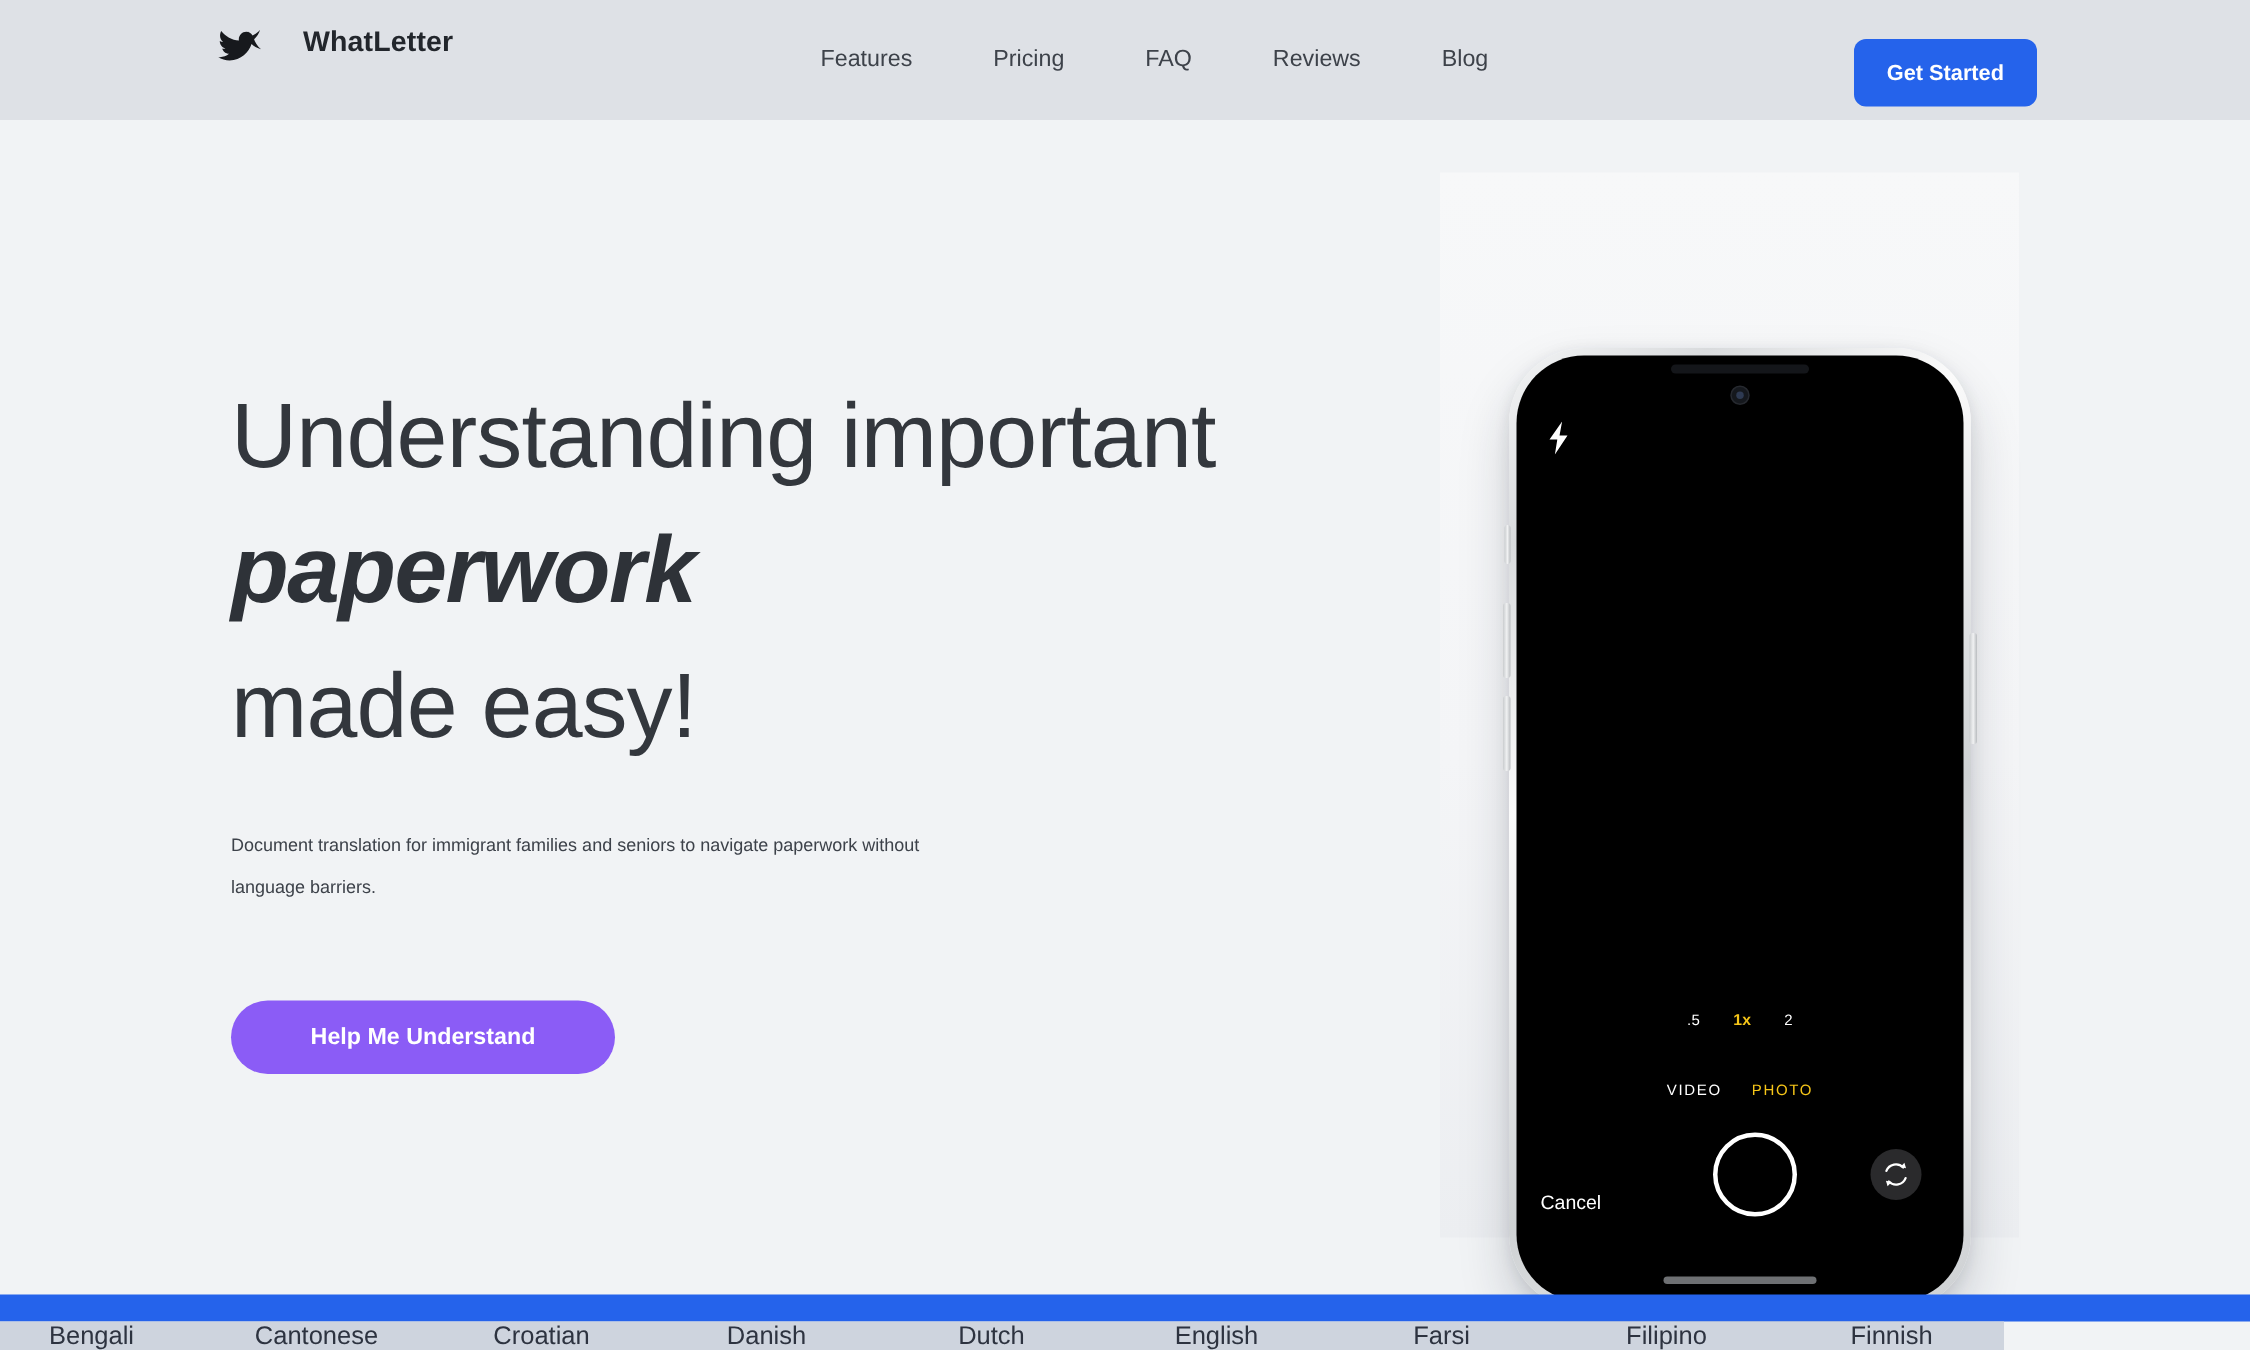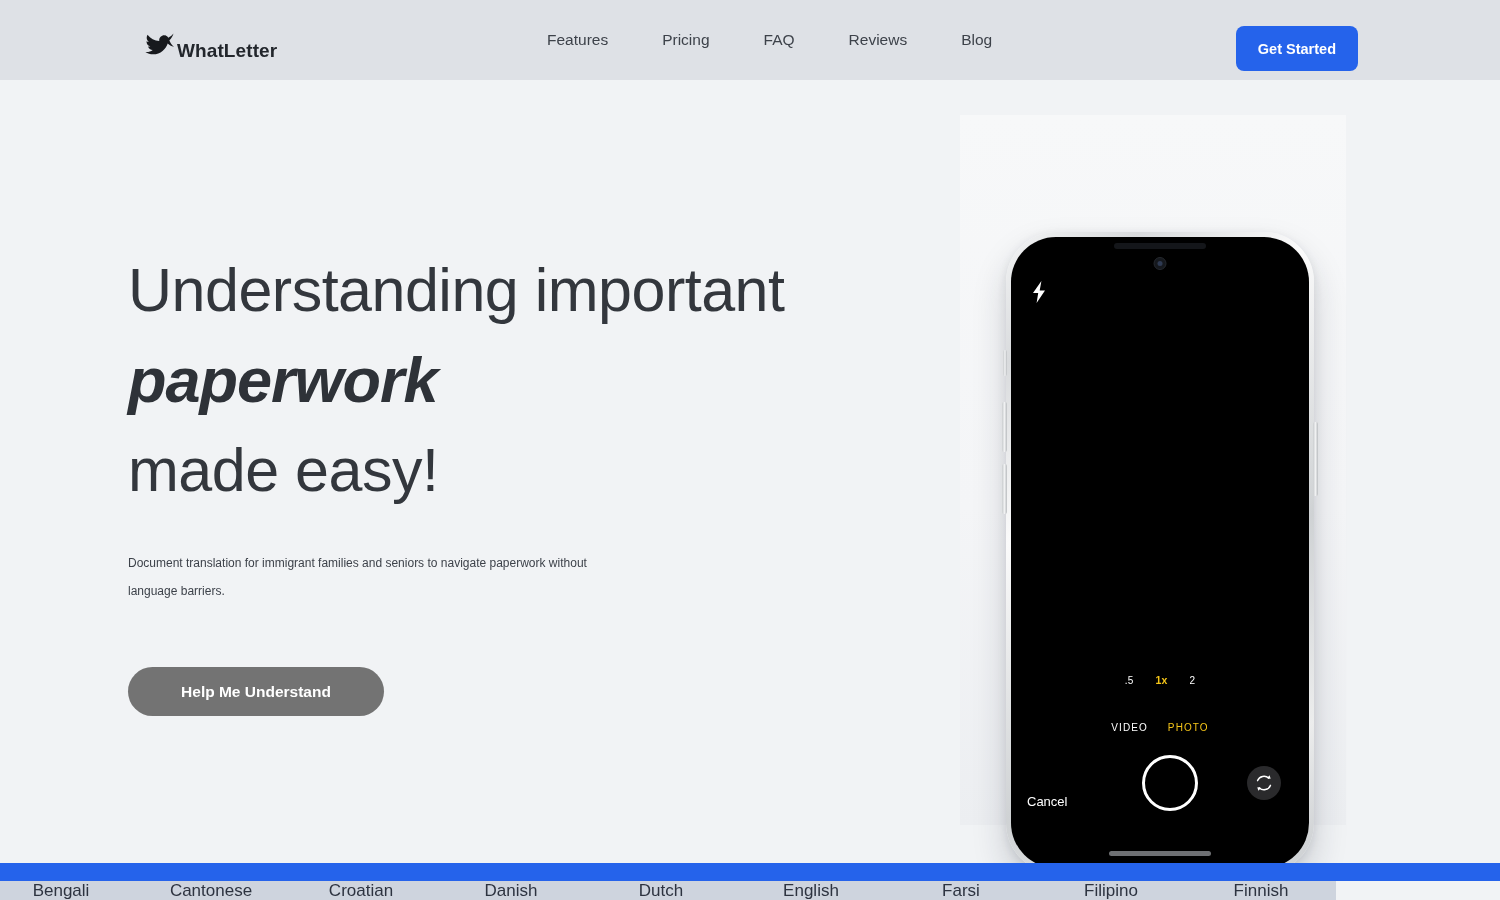--- a/index.html
+++ b/index.html
@@ -25,22 +25,22 @@
     height: 80px;
     background: #dee1e6;
     display: flex;
     align-items: center;
   }
 
   .brand {
     position: absolute;
     left: 142px;
     display: flex;
-    align-items: flex-end;
-    gap: 1px;
+    align-items: flex-start;
+    gap: 26px;
     height: 44px;
   }
   .brand-logo { width: 34px; height: 30px; display: block; }
   .brand-name {
     font-size: 19px;
     font-weight: bold;
     color: #22262c;
     letter-spacing: .1px;
   }
 
@@ -80,21 +80,21 @@
   .hero {
     position: absolute;
     top: 80px; left: 0;
     width: 1500px;
     height: 783px;
     background: #f1f3f5;
   }
 
   .hero-copy {
     position: absolute;
-    left: 128px;
+    left: 154px;
     top: 165px;
     width: 760px;
   }
 
   .hero-title {
     font-weight: normal;
     font-size: 61px;
     line-height: 90px;
     color: #33373d;
     letter-spacing: -0.5px;
@@ -112,21 +112,21 @@
   .hero-sub {
     margin-top: 34px;
     font-size: 12px;
     line-height: 28px;
     color: #3d424a;
     width: 460px;
   }
 
   .cta-hero {
     margin-top: 62px;
-    background: #737373;
+    background: #8b5cf6;
     color: #ffffff;
     border: none;
     font-family: inherit;
     font-size: 15.5px;
     font-weight: bold;
     width: 256px;
     height: 49px;
     border-radius: 26px;
     cursor: pointer;
   }

